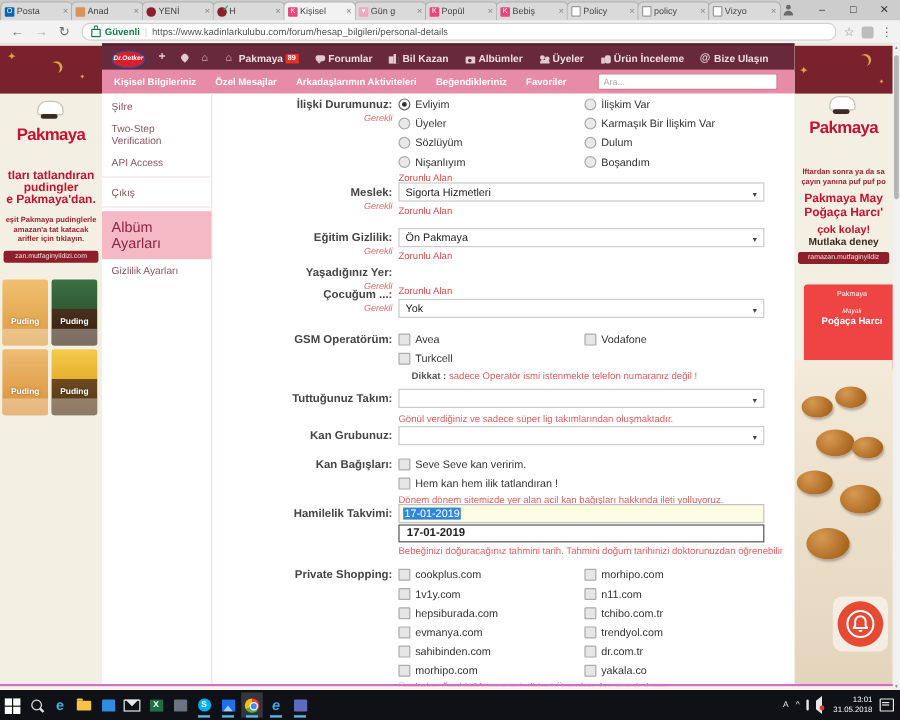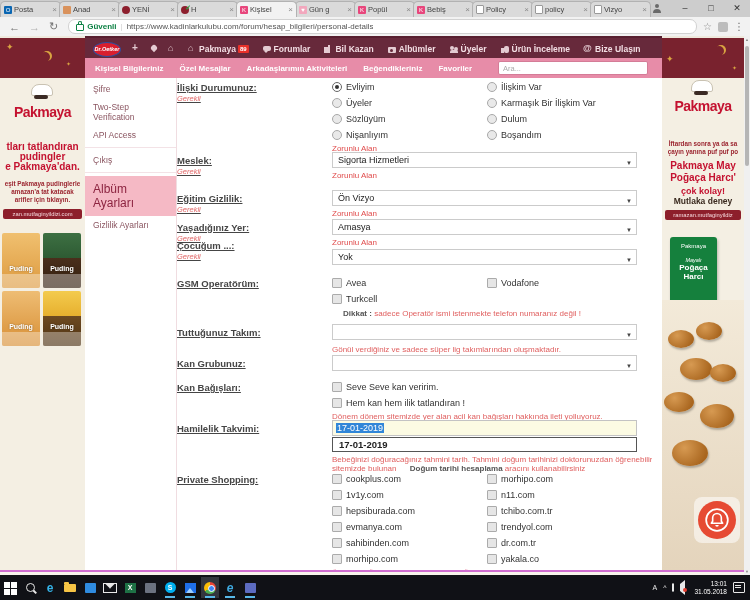--- a/index.html
+++ b/index.html
@@ -86,21 +86,21 @@
   .searchin::placeholder{color:#aaa;}
 
   
   .content{position:absolute;left:85px;top:42px;width:577px;height:492px;background:#fff;}
   .sbar{position:absolute;left:0;top:0;width:92px;height:100%;border-right:1px solid #f0dde1;padding-top:2px;box-sizing:border-box;}
   .sitem{padding:4px 8px;font-size:8.5px;color:#8a5560;}
   .sdiv{height:1px;background:#f3e2e6;margin:3px 0;}
   .sactive{padding:6px 8px;font-size:12px;color:#8c2440;background:#f5b9c5;}
 
   .farea{position:absolute;left:92px;top:0;right:0;bottom:0;}
-  .flabel{position:absolute;left:0;width:150px;font-size:9.5px;color:#454545;font-weight:bold;text-decoration:underline;}
+  .flabel{position:absolute;left:0;width:150px;text-align:right;font-size:9.5px;color:#454545;font-weight:bold;}
   .req{display:block;font-size:7.5px;color:#e06666;font-style:italic;font-weight:normal;margin-top:1px;}
   .fsel{position:absolute;left:155px;width:305px;height:16px;border:1px solid #cbcbcb;background:#fff;
     box-sizing:border-box;font-size:9px;color:#222;line-height:14px;padding-left:5px;}
   .caret{position:absolute;right:4px;top:3px;font-size:6px;color:#444;}
   .znote{position:absolute;left:155px;font-size:8px;color:#e04b4b;}
   .opt{position:absolute;display:flex;align-items:center;font-size:9px;color:#333;}
   .radio{width:8px;height:8px;border-radius:50%;border:1px solid #a8a8a8;background:#e9e9e9;margin-right:4px;position:relative;flex:0 0 auto;}
   .radio.checked{background:#fff;border-color:#666;}
   .radio.checked::after{content:"";position:absolute;left:2px;top:2px;width:4px;height:4px;border-radius:50%;background:#333;}
   .cbox{width:8px;height:8px;border:1px solid #ababab;border-radius:1px;background:#e6e6e6;margin-right:4px;flex:0 0 auto;}
@@ -133,21 +133,21 @@
   .tile .plabel{position:absolute;left:0;right:0;bottom:16px;text-align:center;color:#fff;font-weight:bold;font-size:7px;text-shadow:0 0 2px rgba(0,0,0,.4);}
   .tile::after{content:"";position:absolute;left:0;right:0;bottom:0;height:14px;background:rgba(255,255,255,.35);}
   .t0{background:linear-gradient(#f0c070,#dd9a3f);}
   .t1{background:linear-gradient(#3d7043,#2e5b33 45%,#4a2f1c 45%,#33200f);}
   .t2{background:linear-gradient(#eebd74,#d88f35);}
   .t3{background:linear-gradient(#f3cb4e,#e7b02f 45%,#6e4a21 45%,#4e3314);}
   .adR .intro{position:absolute;width:100%;text-align:center;color:#9b242f;font-weight:bold;font-size:6.3px;line-height:8px;white-space:nowrap;overflow:hidden;}
   .adR .hl2{position:absolute;width:100%;text-align:center;color:#c41230;font-weight:bold;font-size:10px;line-height:11px;white-space:nowrap;overflow:hidden;}
   .adR .sub{position:absolute;width:100%;text-align:center;color:#c41230;font-weight:bold;font-size:9px;}
   .adR .cta{position:absolute;width:100%;text-align:center;color:#3a2a1f;font-weight:bold;font-size:8.5px;white-space:nowrap;overflow:hidden;}
-  .pkg{position:absolute;left:8px;top:199px;width:47px;height:70px;background:#15803d;border-radius:3px;
+  .pkg{position:absolute;left:8px;top:199px;width:80px;height:70px;background:#ef4444;border-radius:3px;
     color:#fff;text-align:center;overflow:hidden;box-shadow:1px 2px 3px rgba(0,0,0,.25);}
   .pkg .pb{font-size:6px;margin-top:6px;}
   .pkg .p1{font-size:5.5px;margin-top:8px;font-style:italic;}
   .pkg .p2{font-size:8px;font-weight:bold;}
   .pastry{position:absolute;left:0;top:262px;width:82px;height:270px;background:linear-gradient(#f3ead9,#e4d4bc);}
   .bun{position:absolute;width:26px;height:18px;border-radius:50%;
     background:radial-gradient(circle at 35% 30%,#d79a52,#a9661f 75%);box-shadow:1px 2px 2px rgba(0,0,0,.25);}
 
   
   .botline{position:absolute;left:0;top:534px;width:744px;height:2px;background:#cf6ecf;z-index:8;}
@@ -438,25 +438,24 @@
             <span class="radio"></span>
             <span>Boşandım</span>
           </div>
         <div class="znote" style="top:66px">Zorunlu Alan</div>
 
         <div class="flabel" style="top:77px"><span>Meslek:</span><span class="req">Gerekli</span></div>
         <div class="fsel" style="top:74px"><span>Sigorta Hizmetleri</span><span class="caret">▼</span></div>
         <div class="znote" style="top:93px">Zorunlu Alan</div>
 
         <div class="flabel" style="top:115px"><span>Eğitim Gizlilik:</span><span class="req">Gerekli</span></div>
-        <div class="fsel" style="top:112px"><span>Ön Vizyo</span><span class="caret">▼</span></div>
+        <div class="fsel" style="top:112px"><span>Ön Pakmaya</span><span class="caret">▼</span></div>
         <div class="znote" style="top:131px">Zorunlu Alan</div>
 
         <div class="flabel" style="top:144px"><span>Yaşadığınız Yer:</span><span class="req">Gerekli</span></div>
-        <div class="fsel" style="top:141px"><span>Amasya</span><span class="caret">▼</span></div>
         <div class="znote" style="top:160px">Zorunlu Alan</div>
 
         <div class="flabel" style="top:162px"><span>Çocuğum ...:</span><span class="req">Gerekli</span></div>
         <div class="fsel" style="top:171px"><span>Yok</span><span class="caret">▼</span></div>
 
         <div class="flabel" style="top:200px"><span>GSM Operatörüm:</span></div>
         <div class="opt" style="top:200px;left:155px">
             <span class="cbox"></span>
             <span>Avea</span>
           </div>
@@ -485,21 +484,20 @@
         <div class="opt" style="top:320px;left:155px">
             <span class="cbox"></span>
             <span>Hem kan hem ilik tatlandıran !</span>
           </div>
         <div class="rnote" style="top:334px">Dönem dönem sitemizde yer alan acil kan bağışları hakkında ileti yolluyoruz.</div>
 
         <div class="flabel" style="top:345px"><span>Hamilelik Takvimi:</span></div>
         <div class="dinput" style="top:342px"><span class="selhl">17-01-2019</span></div>
         <div class="suggest" style="top:359px">17-01-2019</div>
         <div class="rnote" style="top:377px;width:320px;white-space:nowrap;overflow:hidden">Bebeğinizi doğuracağınız tahmini tarih. Tahmini doğum tarihinizi doktorunuzdan öğrenebilir veya</div>
-        <div class="rnote" style="top:386px"><span>sitemizde bulunan </span><b>Doğum tarihi hesaplama</b><span> aracını kullanabilirsiniz</span></div>
 
         <div class="flabel" style="top:396px"><span>Private Shopping:</span></div>
         <div class="opt" style="top:396px;left:155px">
             <span class="cbox"></span>
             <span>cookplus.com</span>
           </div>
         <div class="opt" style="top:412px;left:155px">
             <span class="cbox"></span>
             <span>1v1y.com</span>
           </div>

